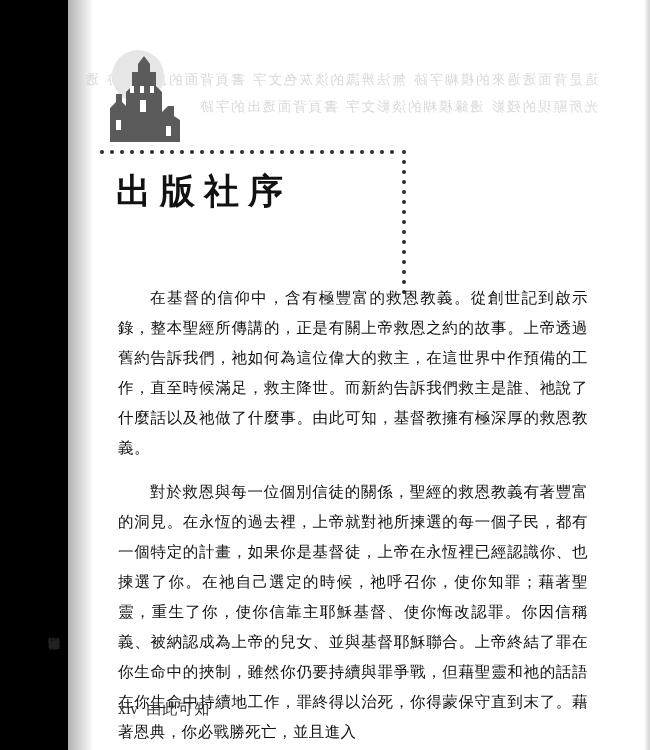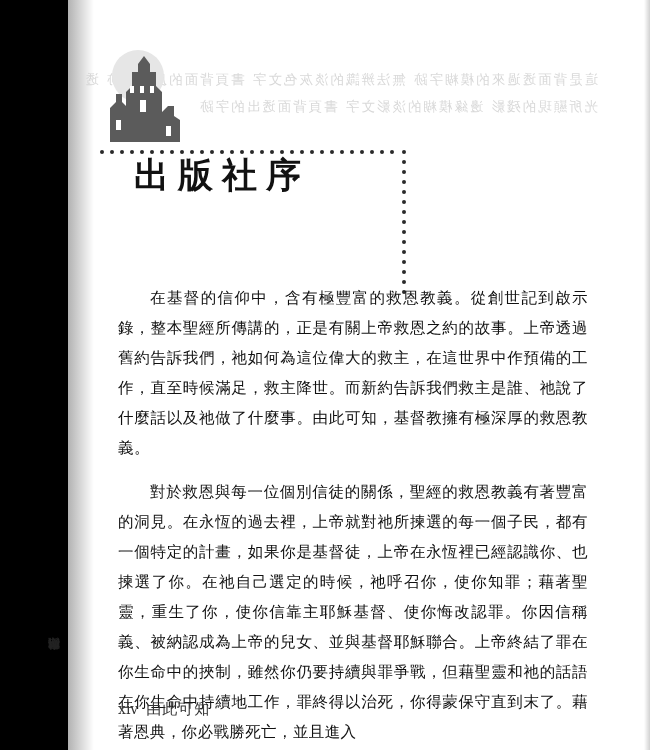--- a/index.html
+++ b/index.html
@@ -105,28 +105,27 @@
     width: 4px;
     height: 4px;
     background: #2a2a2a;
     border-radius: 50%;
     left: 0;
   }
 
   #chapter-title {
     position: absolute;
     left: 48px;
-    top: 152px;
+    top: 168px;
     font-family: "DejaVu Sans", sans-serif;
     font-size: 35px;
     font-weight: bold;
     letter-spacing: 9px;
     color: #111;
     white-space: nowrap;
-    margin-left: 18px;
   }
 
   #body-text {
     position: absolute;
     left: 50px;
     top: 283px;
     width: 470px;
   }
 
   #body-text p {

